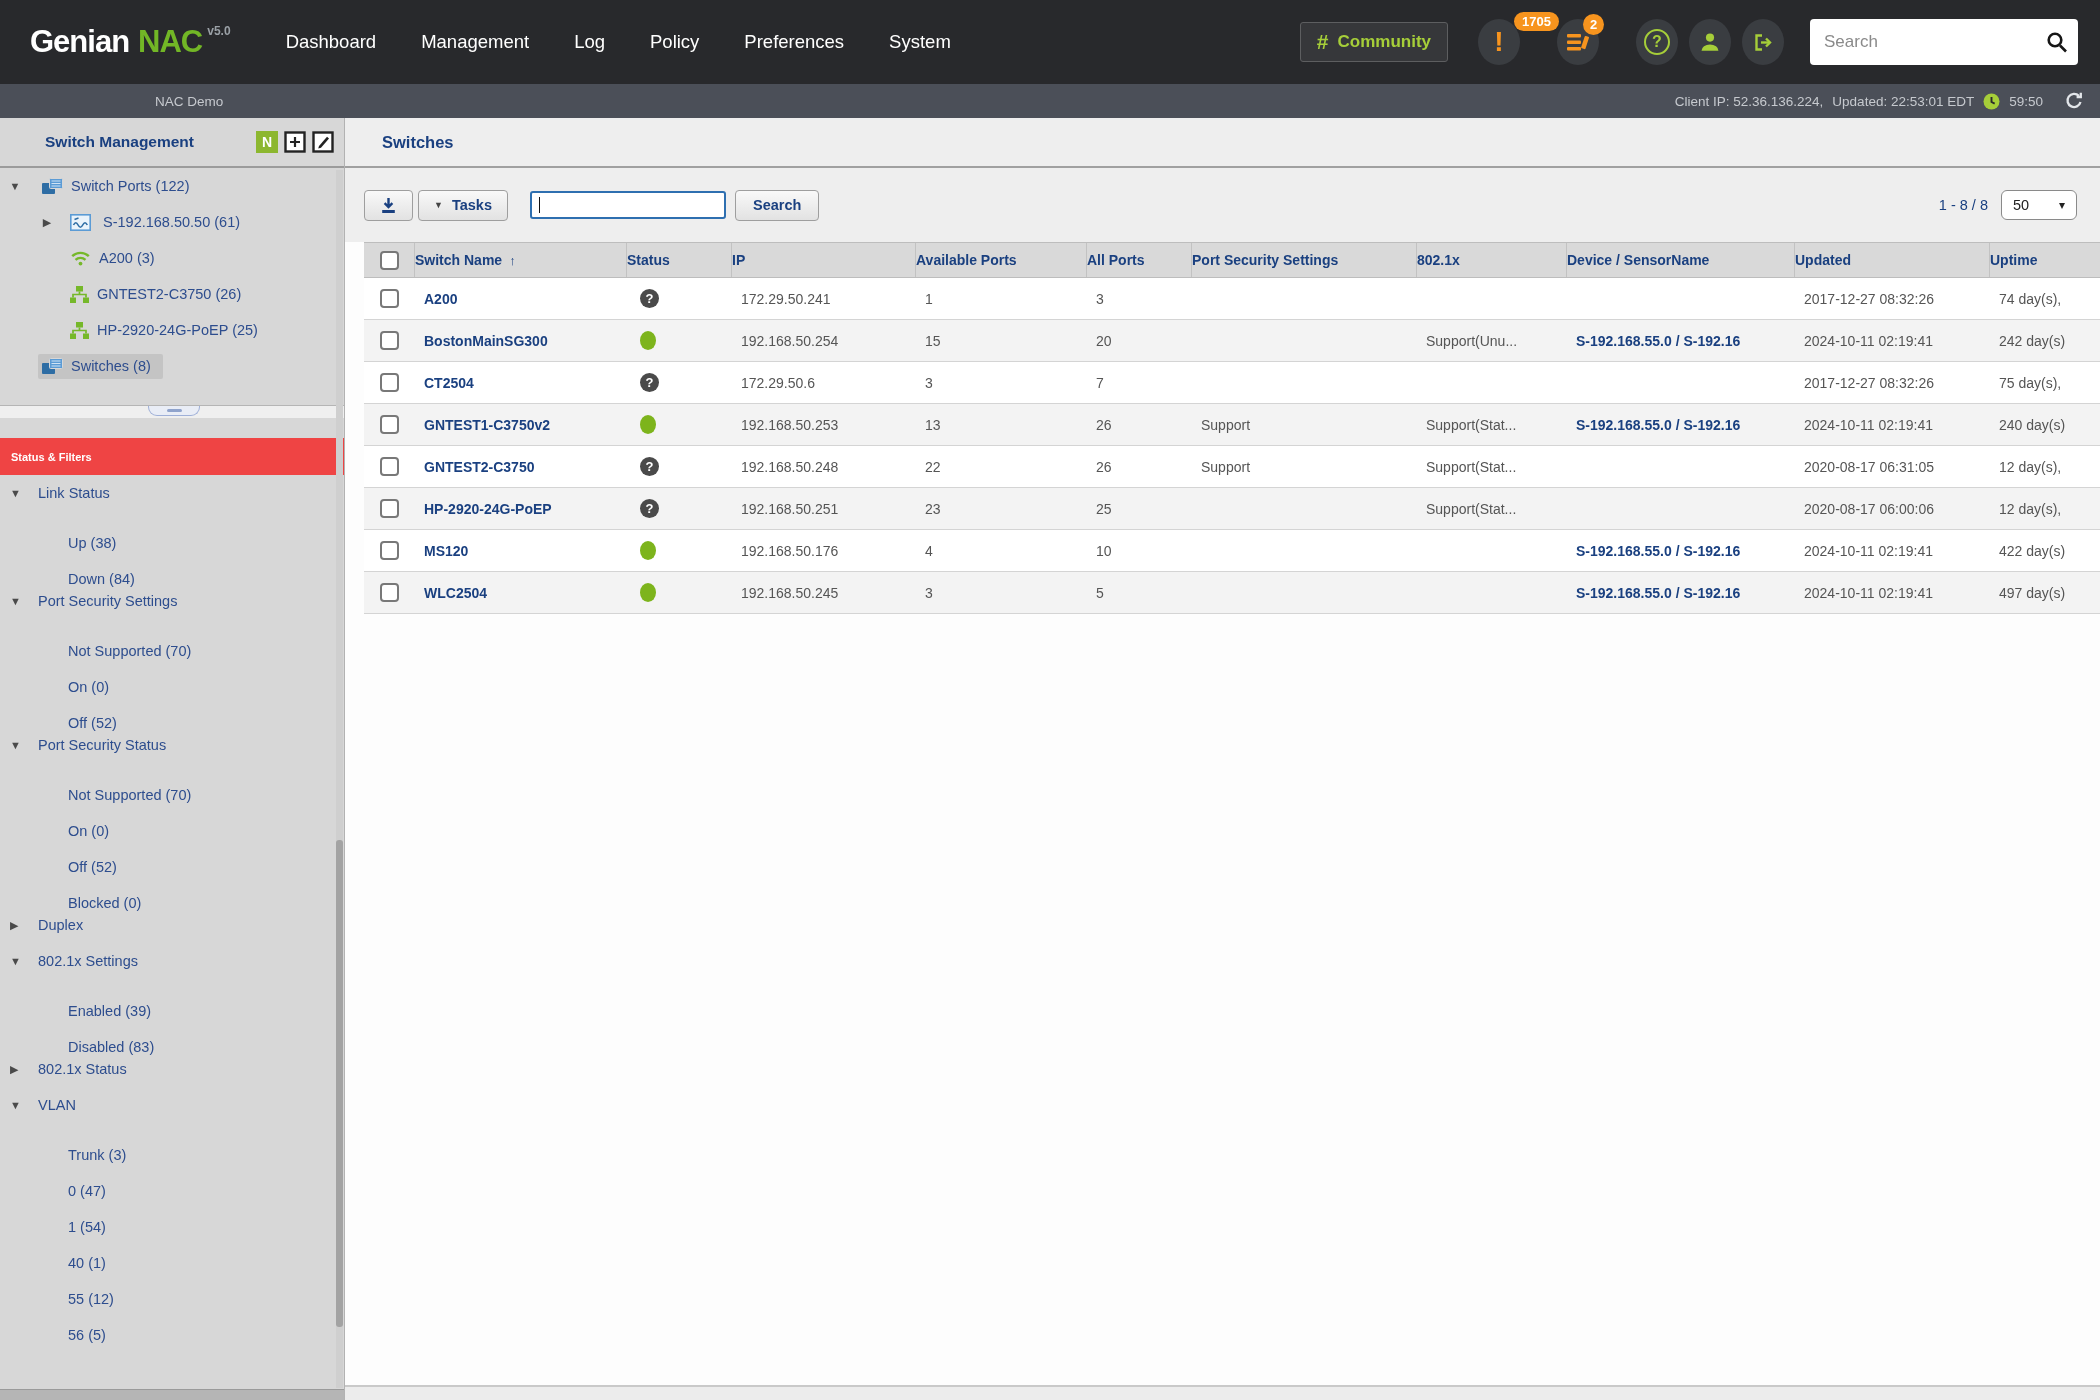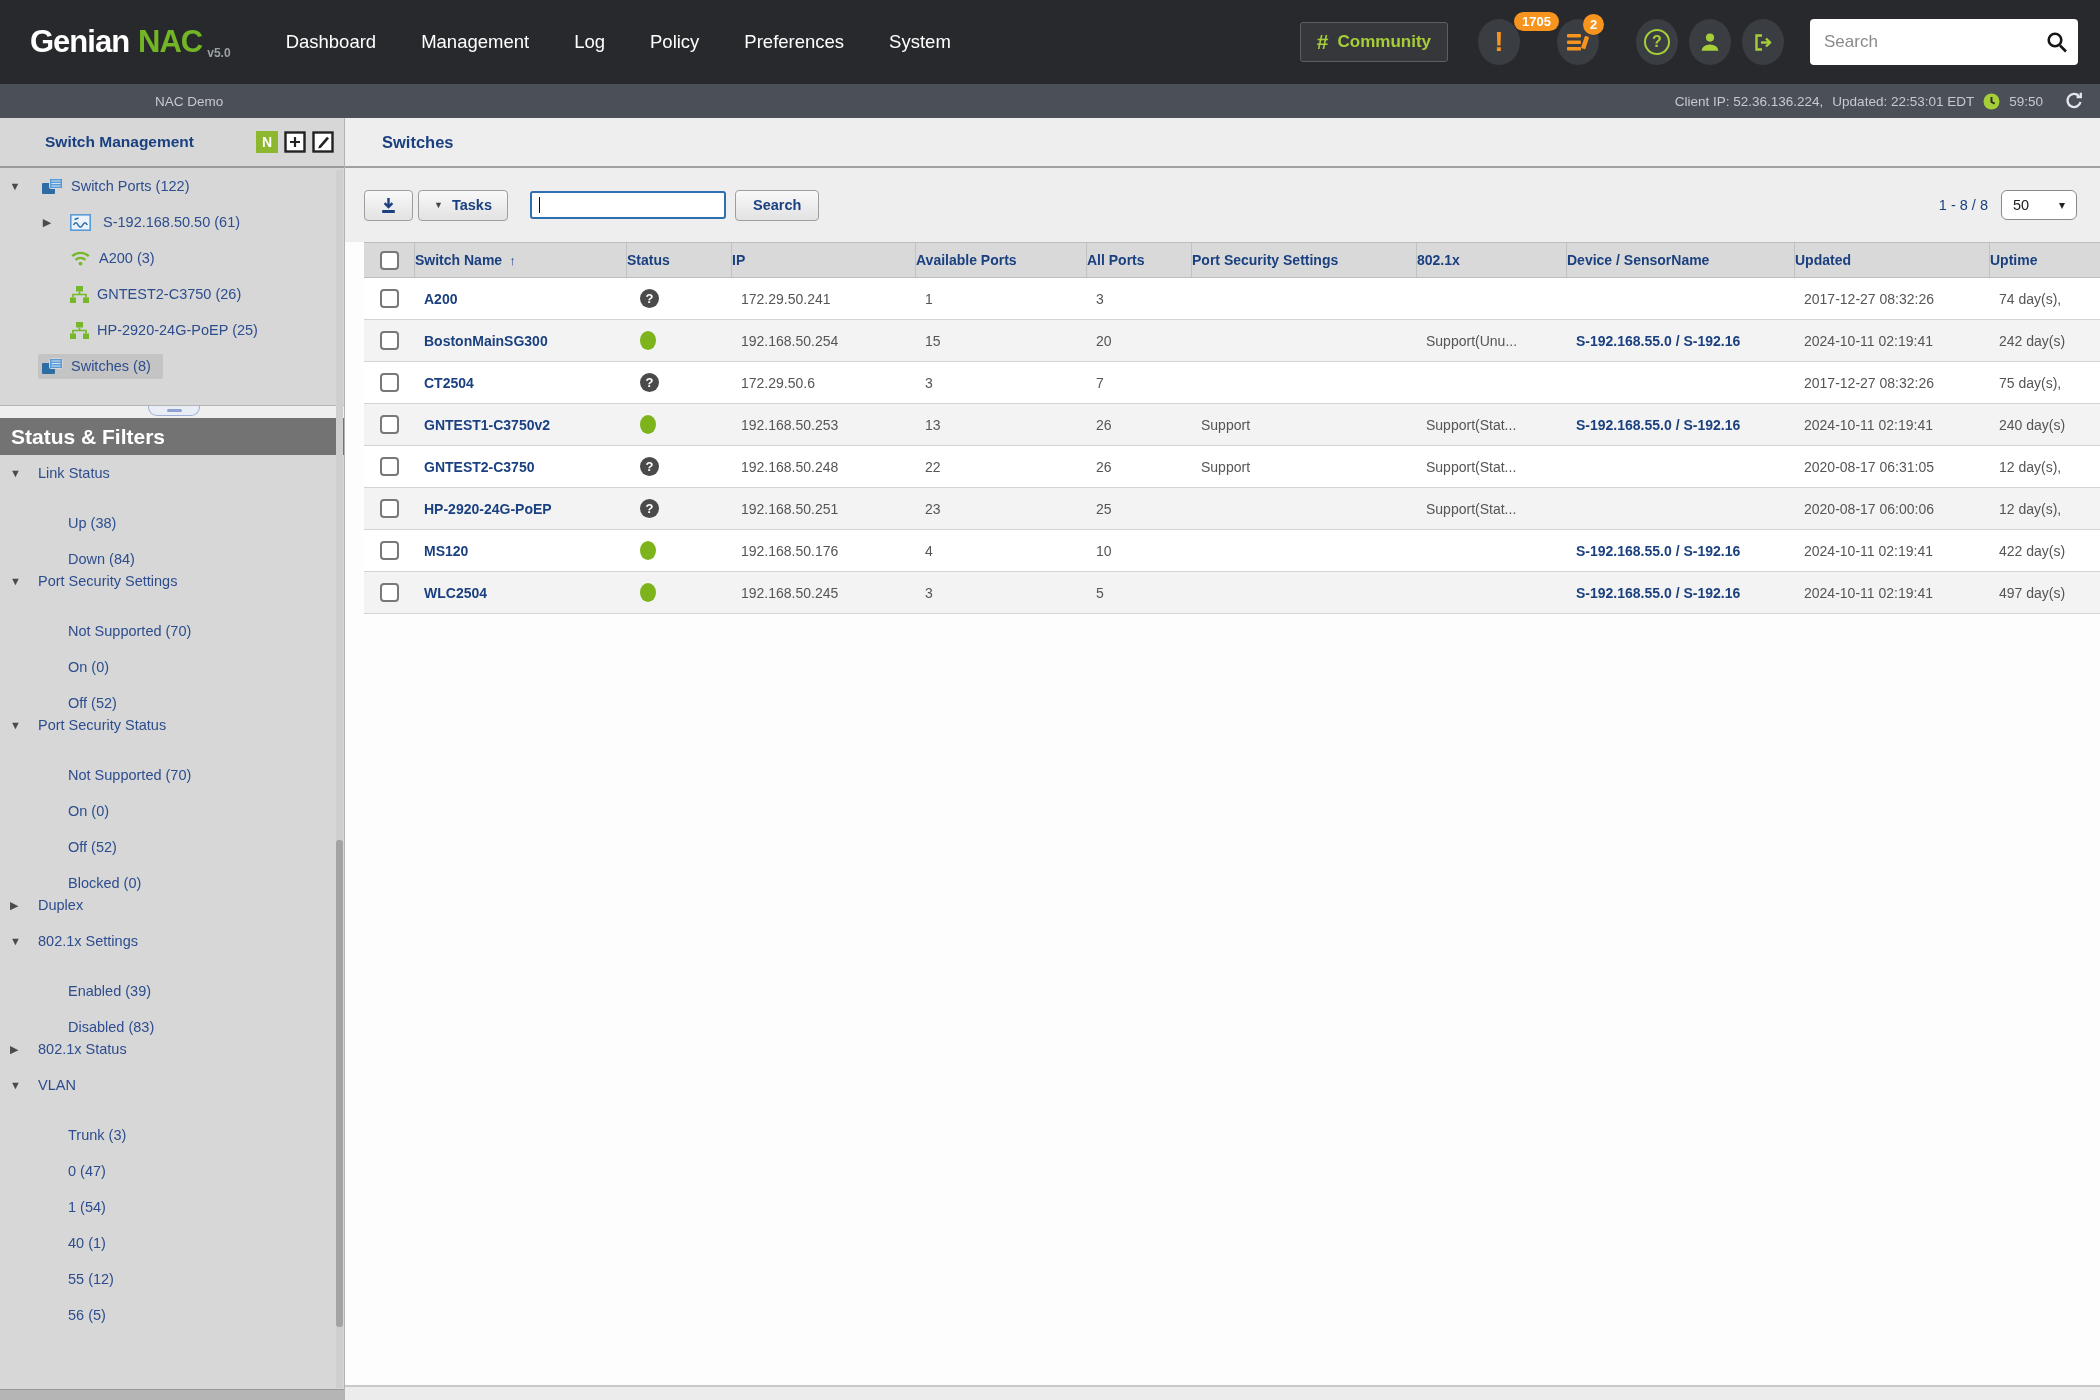--- a/index.html
+++ b/index.html
@@ -2,21 +2,21 @@
 <html><head>
 <meta charset="utf-8">
 <style>
   * { margin:0; padding:0; box-sizing:border-box; }
   html,body { width:2100px; height:1400px; overflow:hidden;
     font-family:"Liberation Sans", sans-serif; background:#fdfdfd; position:relative; }
 
   
   .topnav { position:absolute; top:0; left:0; right:0; height:84px; background:#28292c;
     display:flex; align-items:center; }
-  .brand { margin-left:30px; display:flex; align-items:flex-end; cursor:pointer; }
+  .brand { margin-left:30px; display:flex; align-items:flex-start; cursor:pointer; }
   .brand-genian { color:#fff; font-size:31px; font-weight:bold; letter-spacing:-1px; }
   .brand-nac { color:#72b626; font-size:31px; font-weight:bold; margin-left:9px; letter-spacing:-1px; }
   .brand-ver { color:#9aa0a6; font-size:12px; font-weight:bold; margin-left:5px; }
   .nav-menu { display:flex; margin-left:55px; }
   .nav-item { color:#fff; font-size:18.5px; margin-right:45px; cursor:pointer; white-space:nowrap; }
   .nav-right { margin-left:auto; display:flex; align-items:center; }
   .community-btn { display:flex; align-items:center; gap:9px; height:40px; padding:0 16px;
     background:#36373a; border:1px solid #5d5e60; border-radius:3px; cursor:pointer; }
   .community-icon { color:#a6ce39; font-weight:bold; font-size:21px; }
   .community-label { color:#a6ce39; font-weight:bold; font-size:17px; }
@@ -67,22 +67,22 @@
   .tree-ic { display:flex; align-items:center; }
 
   .panel-split { height:34px; position:relative; }
   .split-strip { position:absolute; bottom:0; left:0; right:0; height:13px; background:#efefef;
     border-top:1px solid #b5b5b5; }
   .collapse-handle { position:absolute; bottom:2px; left:148px; width:52px; height:10px;
     background:#e9edf6; border:1px solid #9fb0d8; border-top:none; border-radius:0 0 9px 9px;
     cursor:pointer; display:flex; align-items:center; justify-content:center; }
   .collapse-handle span { width:15px; height:3px; background:#8fa3cc; border-radius:2px; }
 
-  .filters-header { height:37px; background:#737373; color:#fff; font-weight:bold; font-size:21px;
-    display:flex; align-items:center; padding-left:11px; }
+  .filters-header { height:37px; background:#ef4444; color:#fff; font-weight:bold; font-size:11px;
+    display:flex; align-items:center; padding-left:11px;margin-top:20px; }
   .filter-row { height:36px; display:flex; align-items:center; position:relative; cursor:pointer; }
   .filter-caret { position:absolute; left:10px; font-size:11px; color:#4a4a4a; }
   .filter-label { color:#2d4d8e; font-size:14.5px; white-space:nowrap; }
   .filter-row.group .filter-label { margin-left:38px; }
   .filter-row.child .filter-label { margin-left:68px;margin-top:28px; }
 
   .side-scroll { position:absolute; top:52px; right:1px; width:7px; bottom:12px; background:#cfcfcf; }
   .side-thumb { position:absolute; left:0; width:7px; top:55%; height:40%; background:#a3a3a3; border-radius:3px; }
   .side-bottom { position:absolute; left:0; right:0; bottom:0; height:11px; background:#b5b5b5;
     border-top:1px solid #9a9a9a; }

